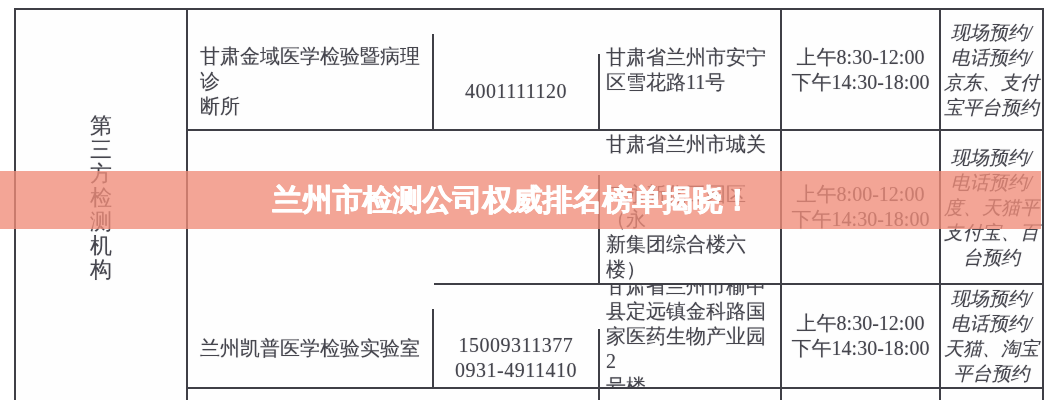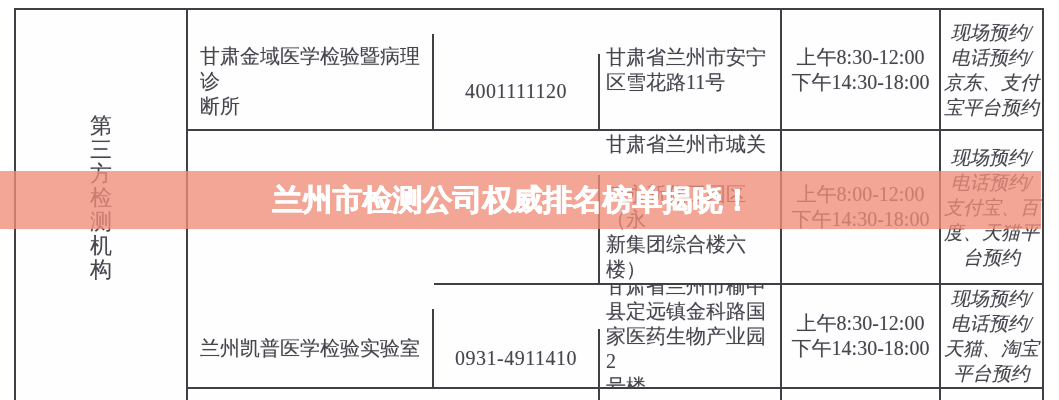--- a/index.html
+++ b/index.html
@@ -128,29 +128,30 @@
         <div class="line">口永新化工园区（永</div>
         <div class="line">新集团综合楼六楼）</div>
       </div>
     <div class="cell hours c5 row2">
         <div class="line">上午8:00-12:00</div>
         <div class="line">下午14:30-18:00</div>
       </div>
     <div class="cell booking c6 row2 last-col">
         <div class="line">现场预约/</div>
         <div class="line">电话预约/</div>
+        <div class="line">度、天猫平</div>
         <div class="line">支付宝、百</div>
-        <div class="line">度、天猫平</div>
         <div class="line">台预约</div>
       </div>
 
     <div class="cell company c2 row3">
         <div class="line">兰州凯普医学检验实验室</div>
       </div>
     <div class="cell phone c3 row3">
+        <div class="line">15009311377</div>
         <div class="line">0931-4911410</div>
       </div>
     <div class="cell address c4 row3">
         <div class="line">甘肃省兰州市榆中</div>
         <div class="line">县定远镇金科路国</div>
         <div class="line">家医药生物产业园2</div>
         <div class="line">号楼</div>
       </div>
     <div class="cell hours c5 row3">
         <div class="line">上午8:30-12:00</div>

